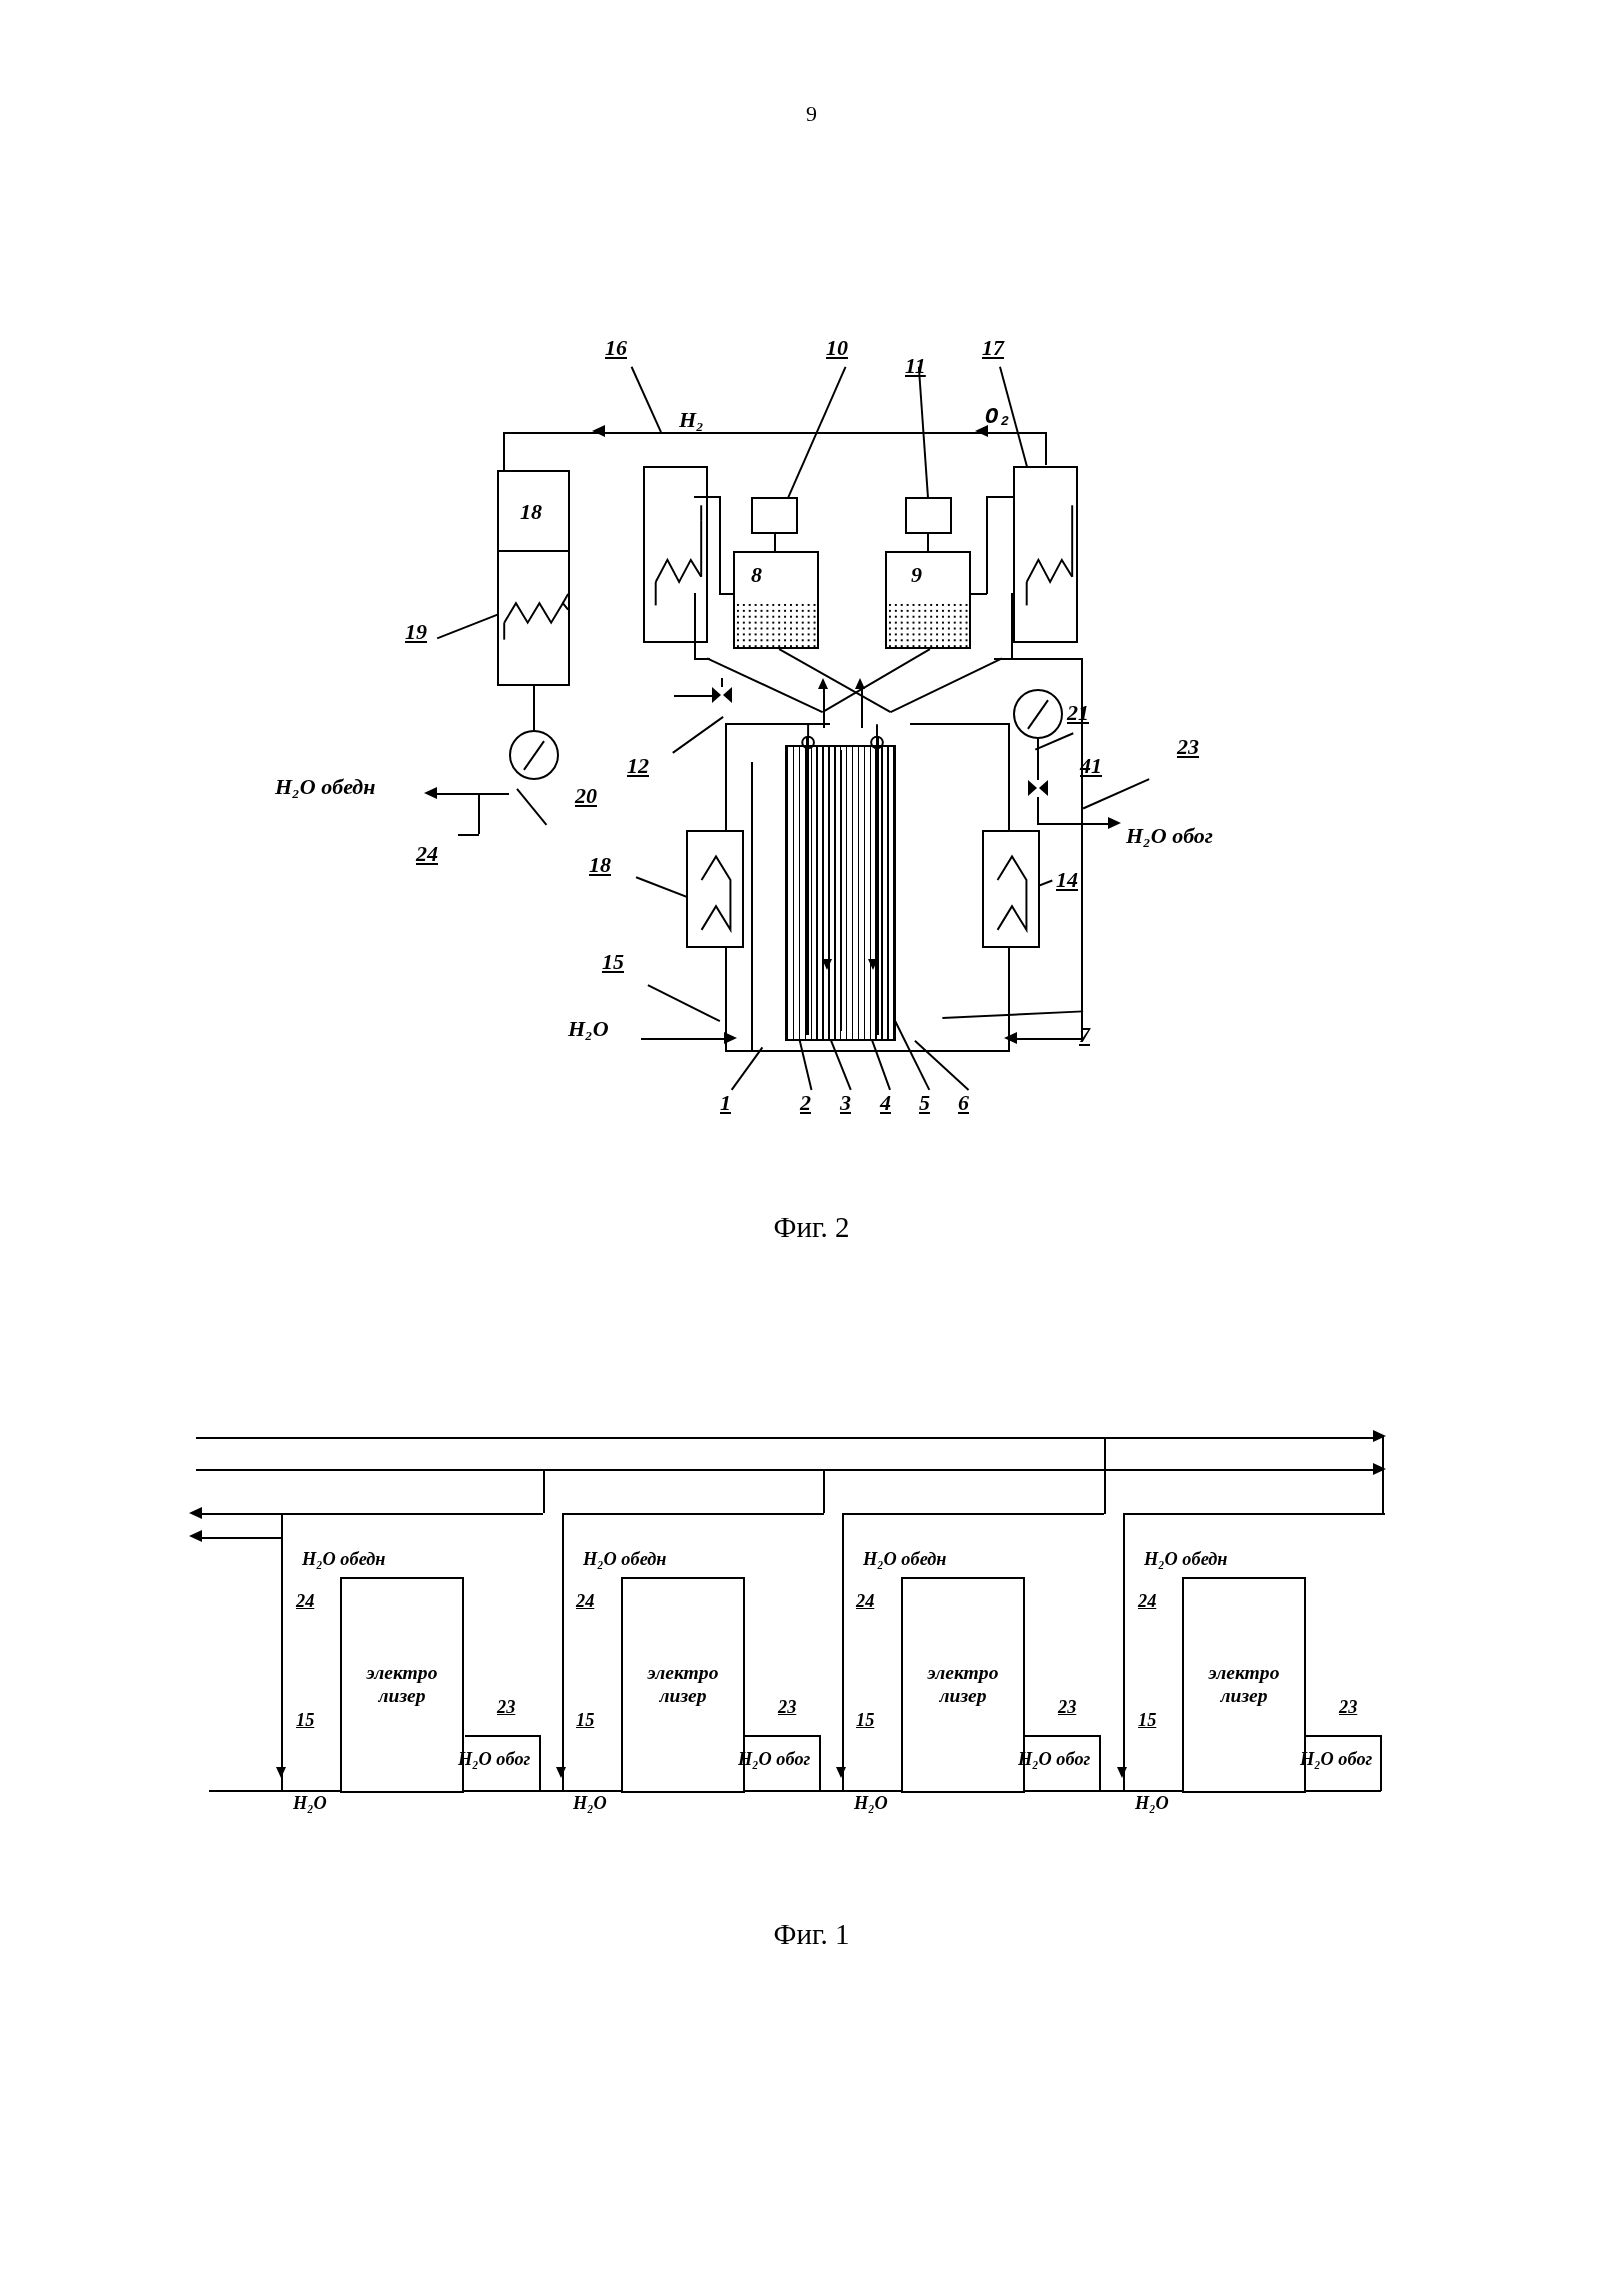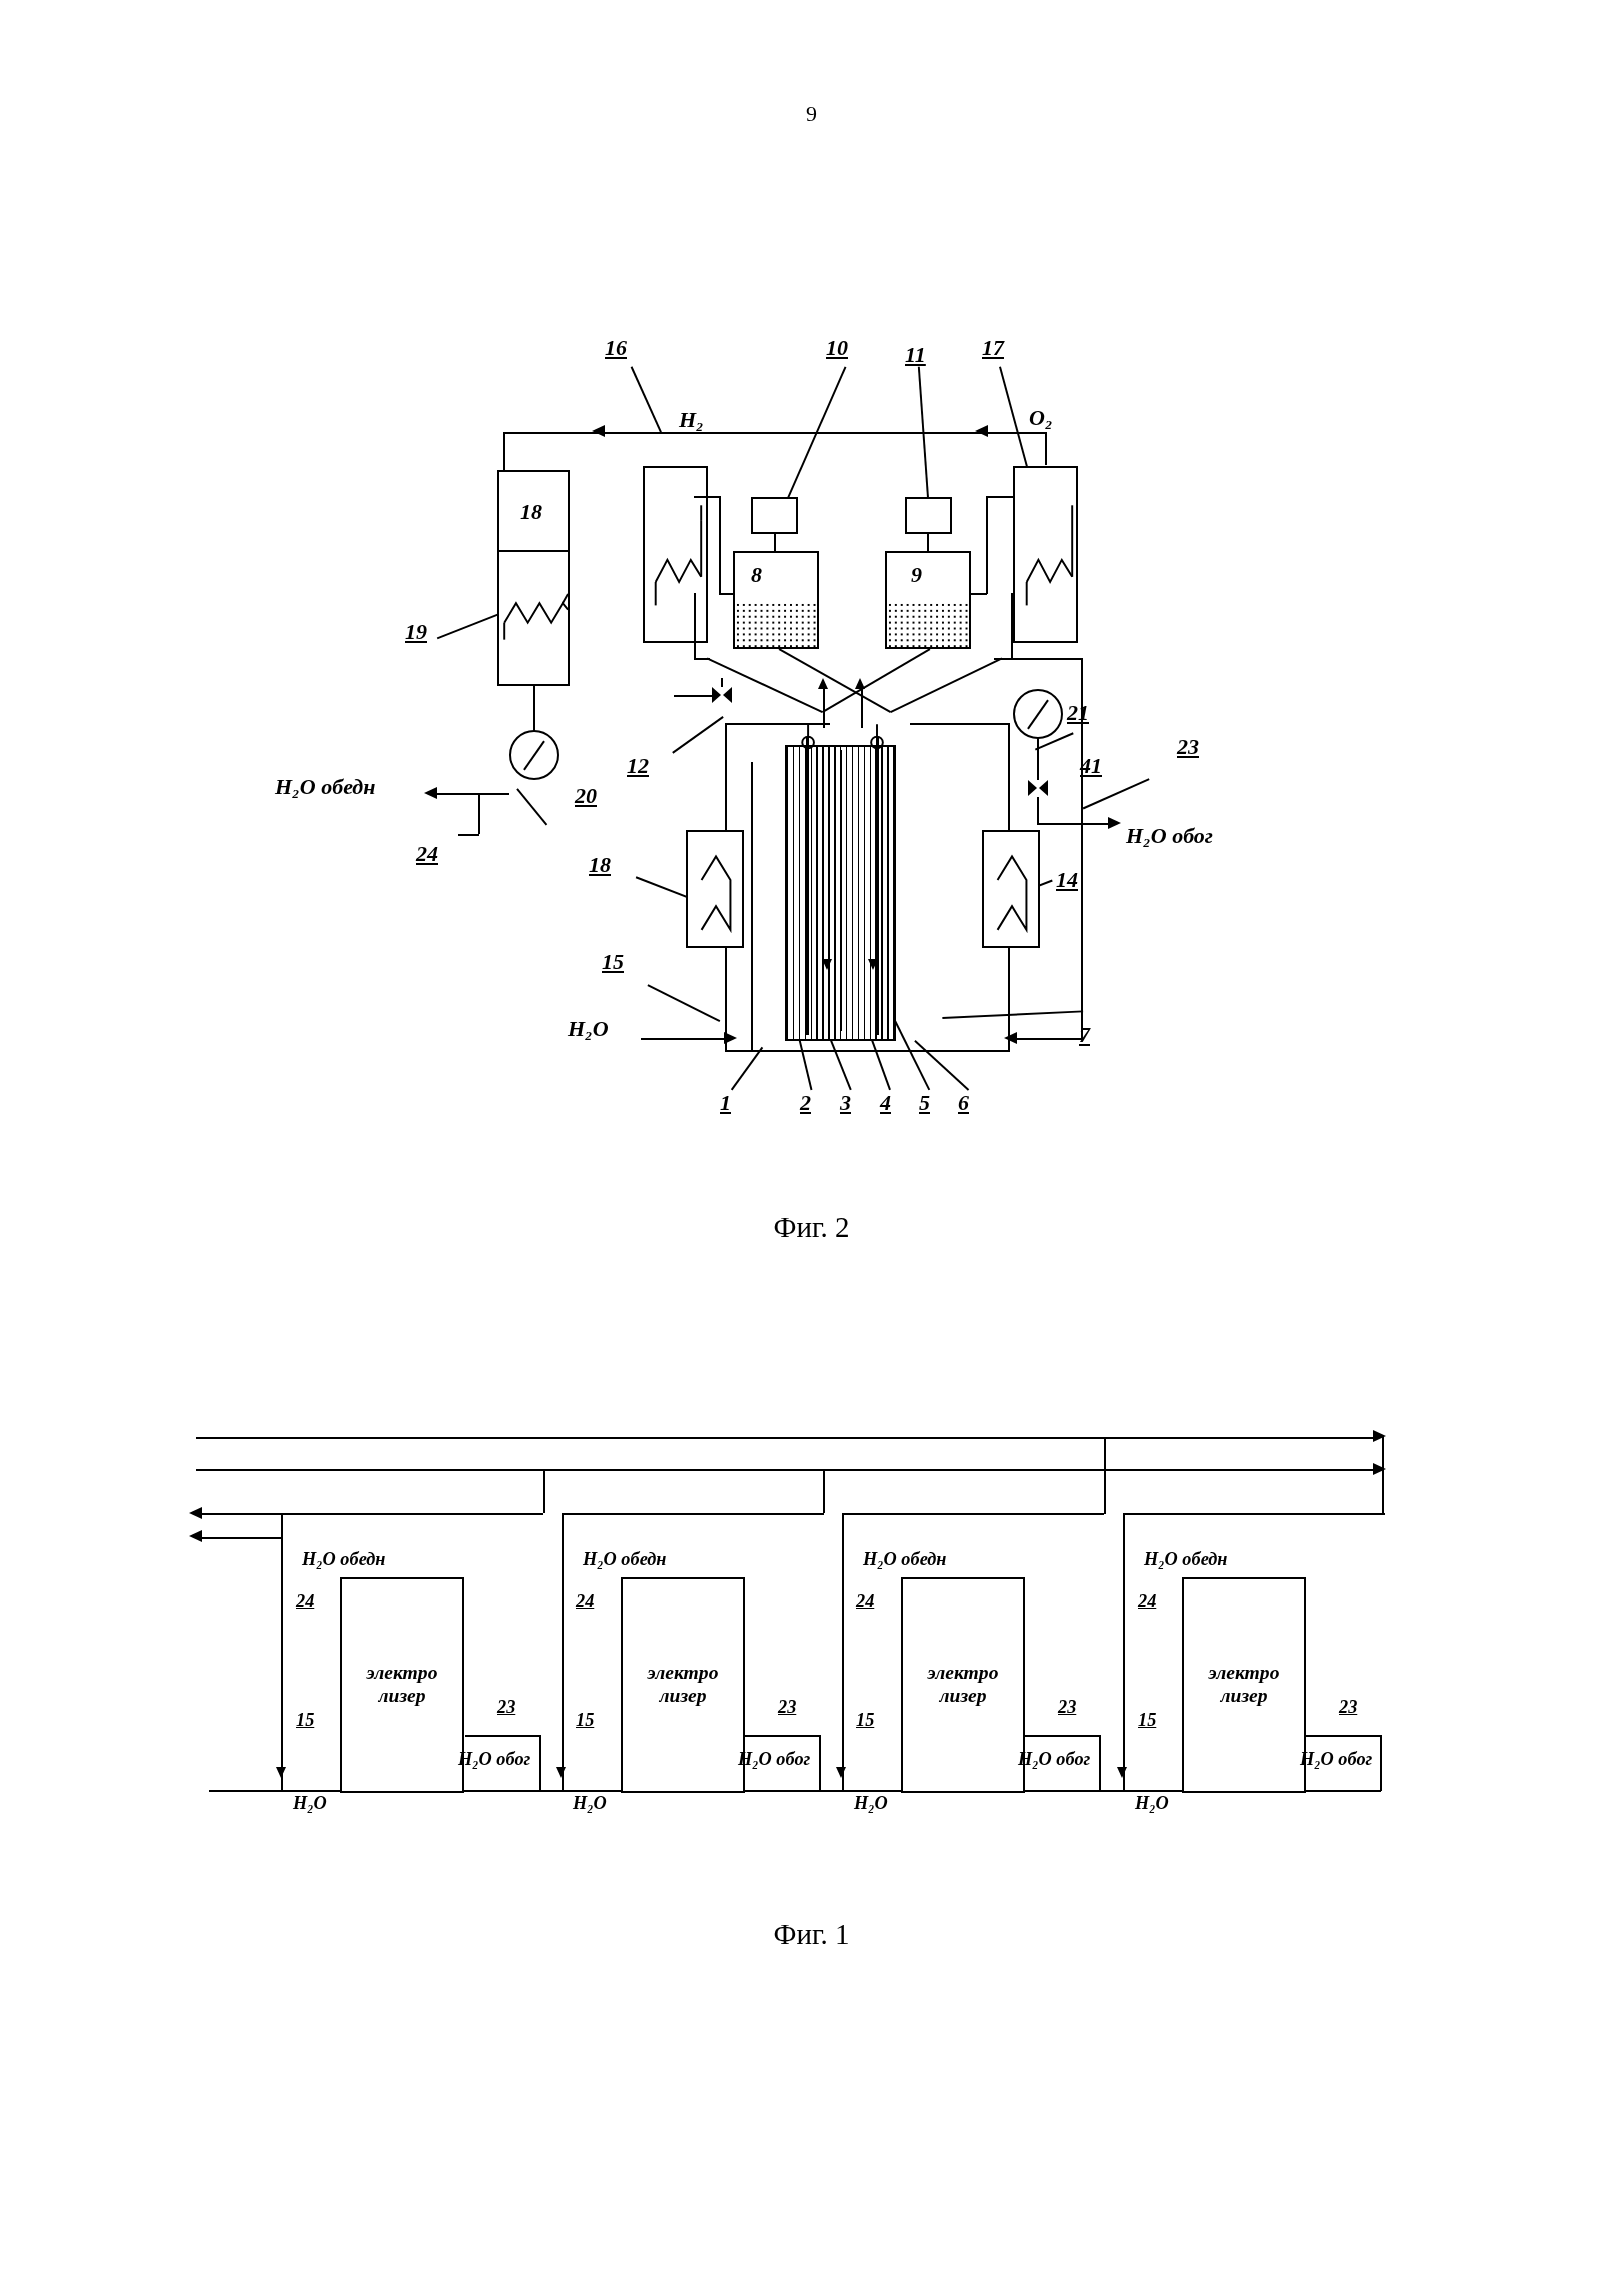--- a/index.html
+++ b/index.html
@@ -48,21 +48,21 @@
 <body>
 
 <div class="page">
 
   <div class="pagenum">9</div>
 
   <div>
 
     <div class="lbl u" style="left:605px;top:335px;">16</div>
     <div class="lbl u" style="left:826px;top:335px;">10</div>
-    <div class="lbl u" style="left:905px;top:342px;">11</div>
+    <div class="lbl u" style="left:905px;top:353px;">11</div>
     <div class="lbl u" style="left:982px;top:335px;font-style:italic;">17</div>
 
     <svg style="left:0;top:0;width:1623px;height:1244px;" viewBox="0 0 2480 1900" width="1623" height="1244">
       <line x1="965" y1="560" x2="1010" y2="660" stroke="#000" stroke-width="3"></line>
       <line x1="1292" y1="560" x2="1203" y2="763" stroke="#000" stroke-width="3"></line>
       <line x1="1404" y1="560" x2="1418" y2="760" stroke="#000" stroke-width="3"></line>
       <line x1="1528" y1="560" x2="1578" y2="745" stroke="#000" stroke-width="3"></line>
       <line x1="668" y1="975" x2="770" y2="935" stroke="#000" stroke-width="3"></line>
       <line x1="1028" y1="1150" x2="1105" y2="1095" stroke="#000" stroke-width="3"></line>
       <line x1="1640" y1="1120" x2="1582" y2="1145" stroke="#000" stroke-width="3"></line>
@@ -83,21 +83,21 @@
 
     <div class="ln h" style="left:503px;top:432px;width:543px;"></div>
     <div class="ln v" style="left:503px;top:432px;height:41px;"></div>
     <div class="arrow ar-l" style="left:592px;top:425px;"></div>
 
     <div class="ln h" style="left:660px;top:432px;width:387px;"></div>
     <div class="ln v" style="left:1045px;top:432px;height:33px;"></div>
     <div class="arrow ar-l" style="left:975px;top:425px;"></div>
 
     <div class="lbl" style="left:679px;top:407px;">H₂</div>
-    <div class="lbl" style="left:1029px;top:405px;">O₂</div>
+    <div class="lbl" style="left:985px;top:405px;font-family:Liberation Mono, monospace;">O₂</div>
 
     <div class="box" style="left:497px;top:470px;width:73px;height:216px;"></div>
     <div class="ln h" style="left:497px;top:550px;width:73px;"></div>
     <div class="lbl" style="left:520px;top:499px;">18</div>
     <svg style="left:499px;top:560px;width:73px;height:85px;" viewBox="0 0 112 130" width="73" height="85">
       <polyline points="8,96 26,66 44,96 62,66 80,96 98,66 106,76" fill="none" stroke="#000" stroke-width="3"></polyline>
       <line x1="8" y1="96" x2="8" y2="122" stroke="#000" stroke-width="3"></line>
       <line x1="98" y1="66" x2="106" y2="52" stroke="#000" stroke-width="3"></line>
     </svg>
     <div class="lbl u" style="left:405px;top:619px;">19</div>

